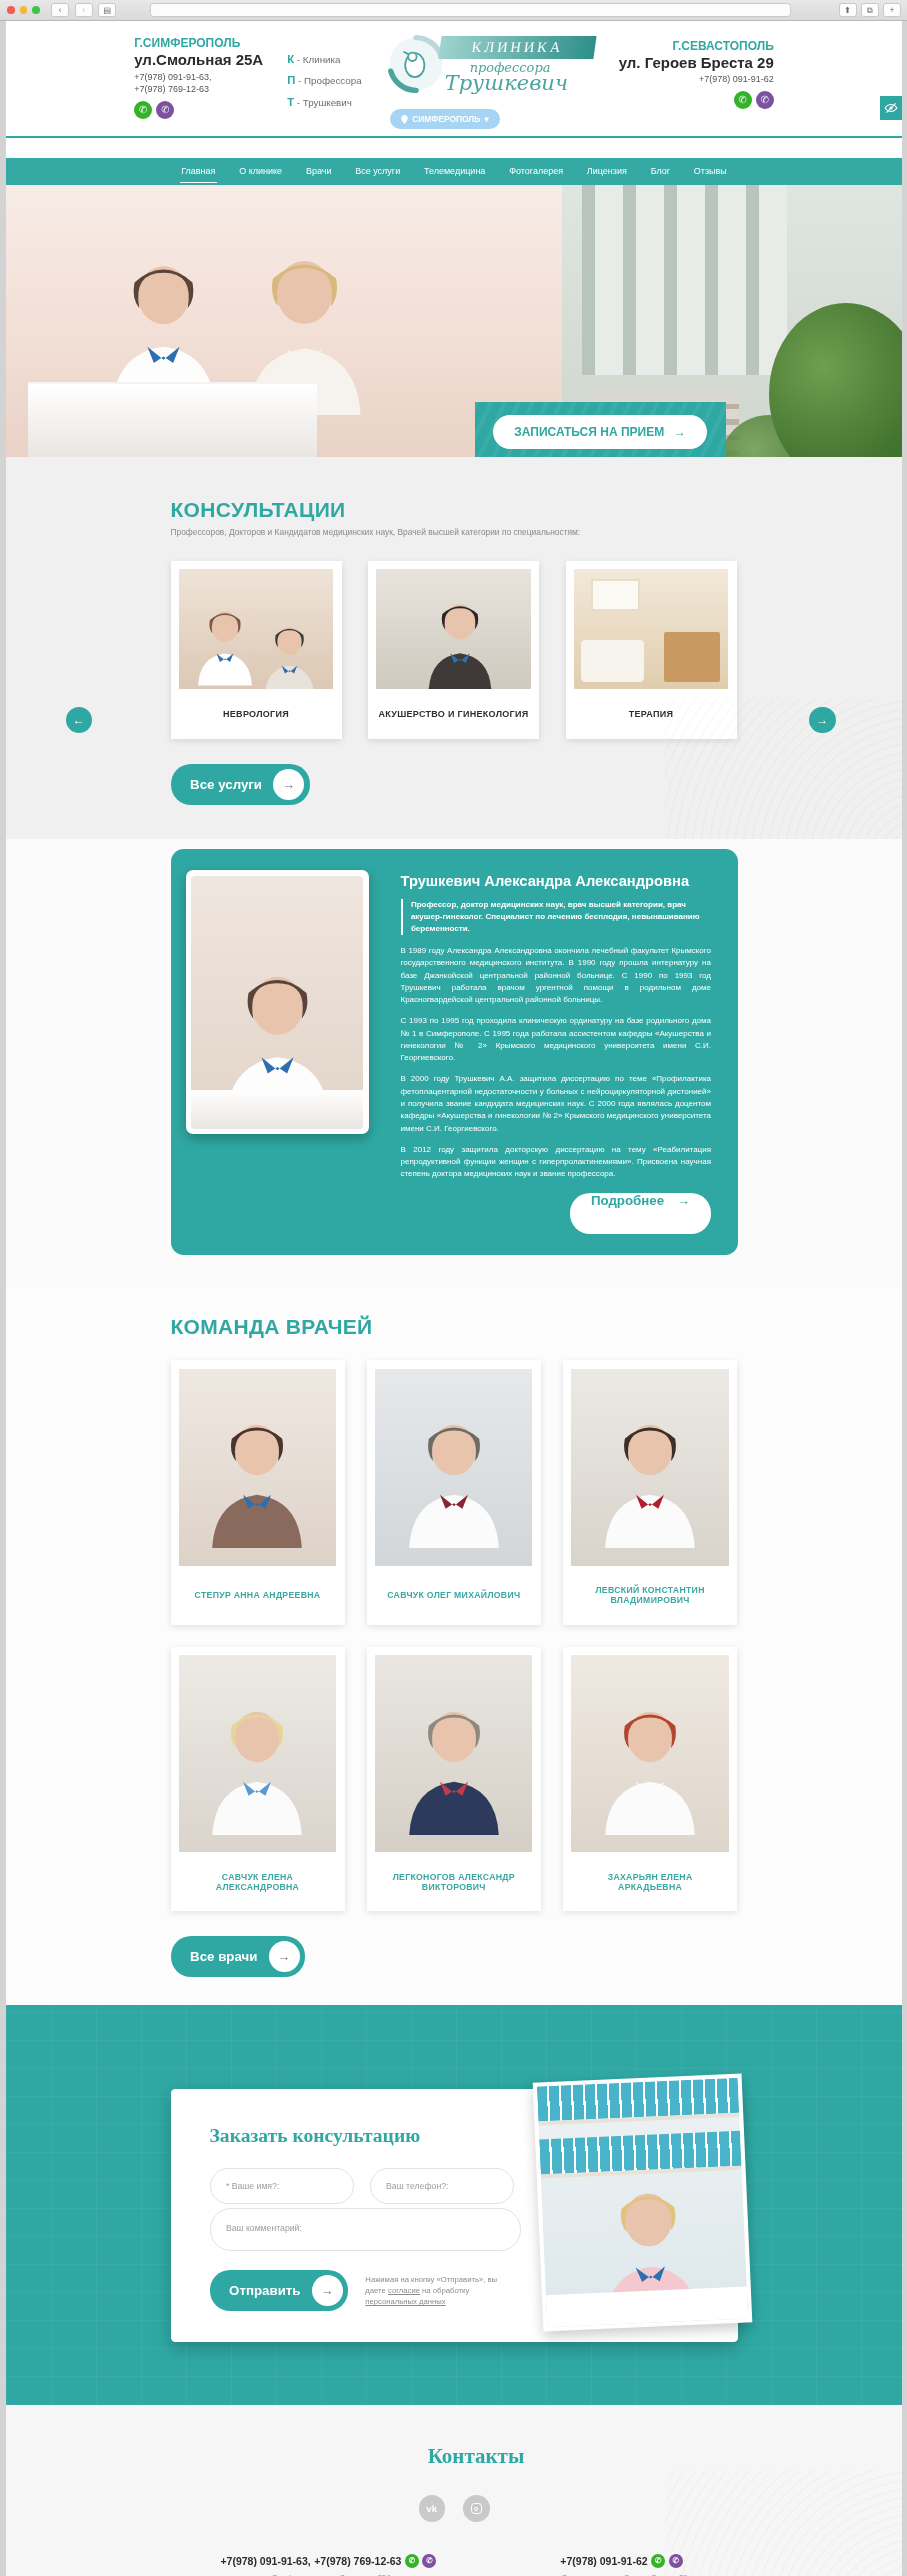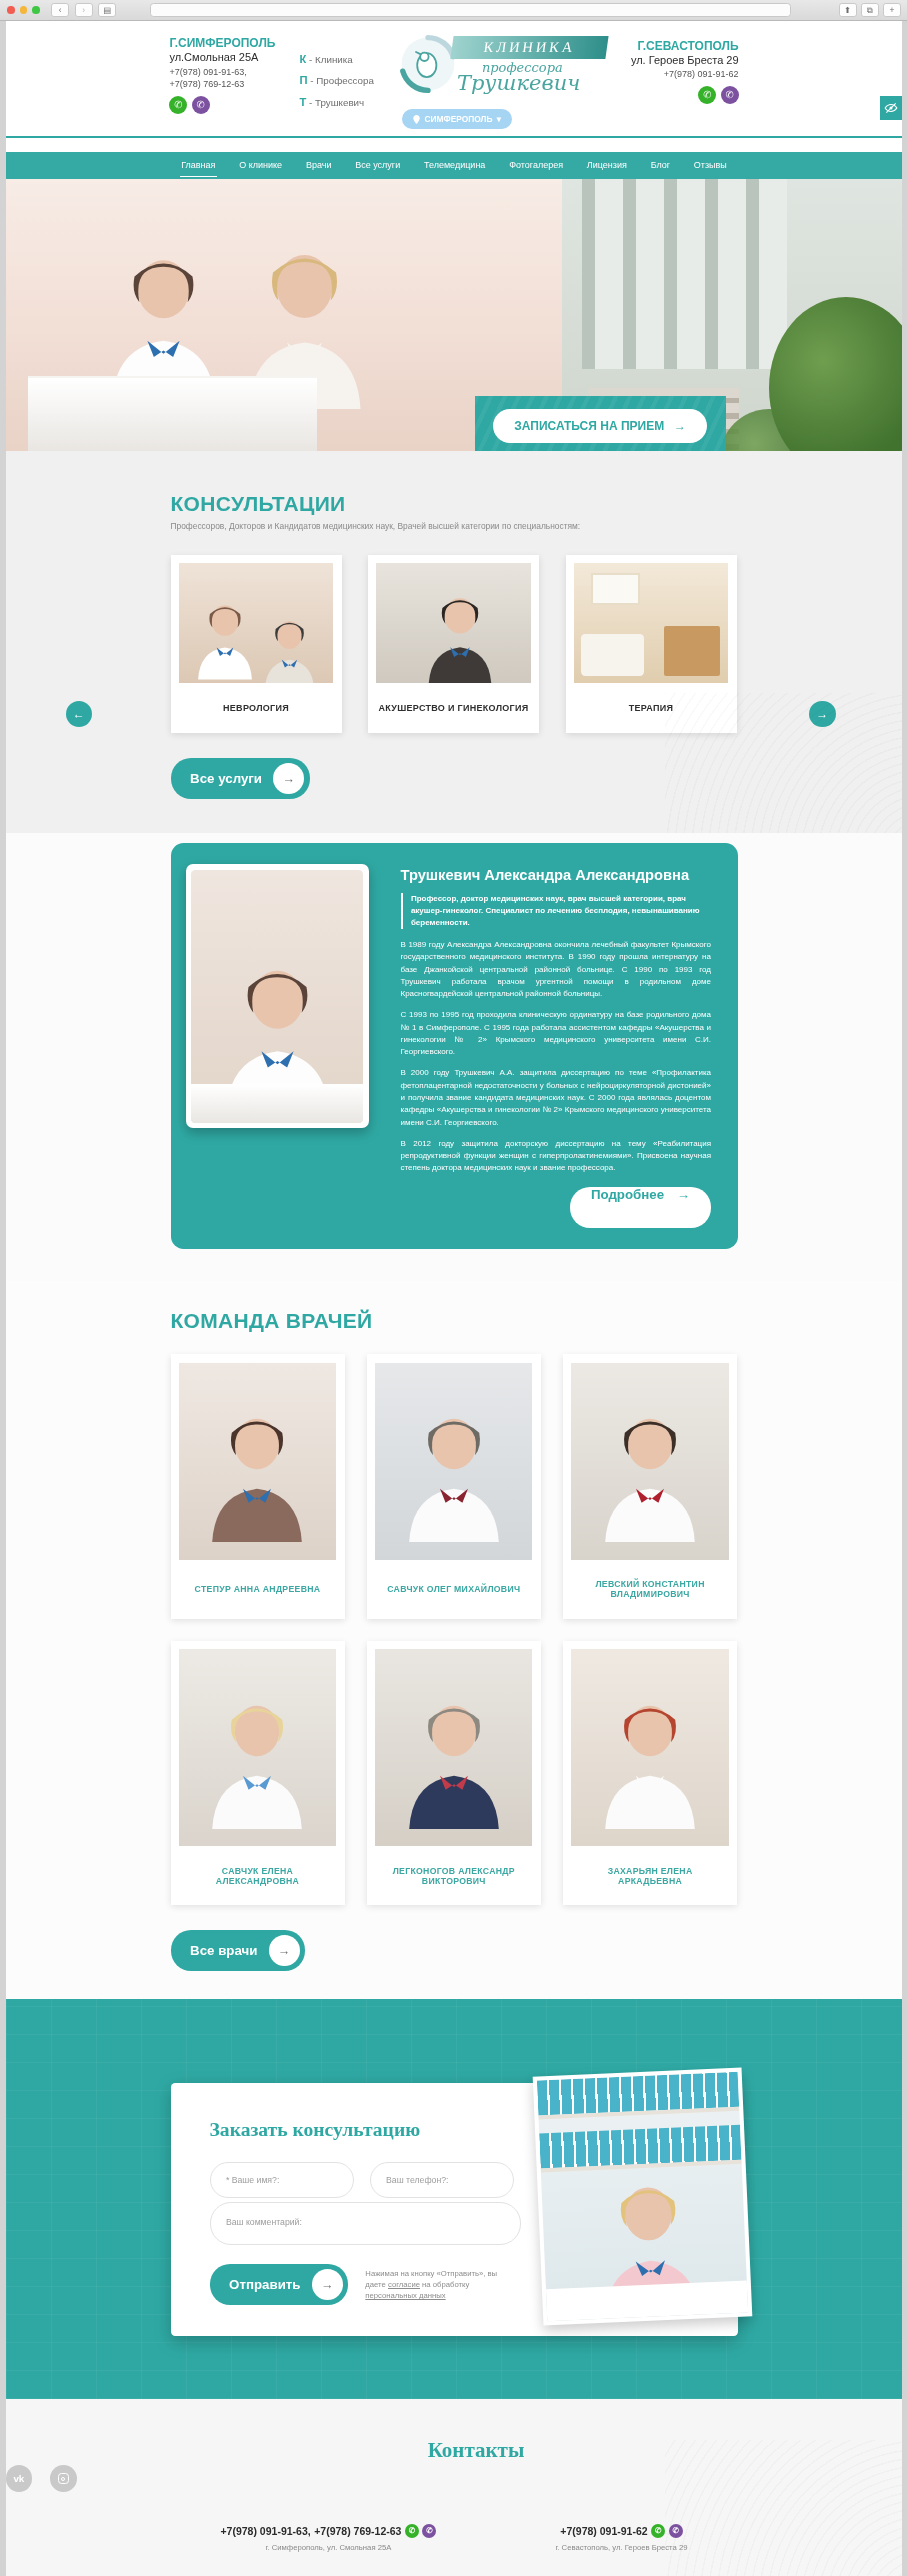--- a/index.html
+++ b/index.html
@@ -15,41 +15,41 @@
   .chrome-btn.dis { color:#b5b5b5; }
   .urlbar { flex:1; height:14px; margin:0 42px 0 28px; background:#fcfcfc; border:0.7px solid #c9c9c9; border-radius:3.5px; }
   .chrome-right { display:flex; gap:4.2px; }
 
   .page { margin:0 5.6px; background:#fff; position:relative; }
 
   
   .header { height:117px; position:relative; display:flex; justify-content:center; align-items:flex-start; padding-top:15.4px; gap:24px; border-bottom:2.1px solid #2fa8a3; }
   .hc { line-height:1.25; }
   .hc .city { color:#2fa8a3; font-weight:bold; font-size:12px; }
-  .hc .addr { color:#2b2b2b; font-weight:normal; font-size:11px; }
+  .hc .addr { color:#2b2b2b; font-weight:bold; font-size:15px; }
   .hc .phone { color:#555; font-size:9px; margin-top:1.4px; }
   .hc-right { text-align:right; margin-top:2.8px; }
   .msgr { display:flex; gap:4.2px; margin-top:5.6px; }
   .hc-right .msgr { justify-content:flex-end; }
   .mico { width:18px; height:18px; border-radius:50%; color:#fff; font-size:9.8px; display:flex; align-items:center; justify-content:center; }
   .mico.wa { background:#35b229; }
   .mico.vb { background:#7c519f; }
   .legend { margin-top:12.6px; font-size:9.8px; color:#6f6f6f; line-height:1.9; }
   .legend b { color:#2fa8a3; font-size:11.2px; }
   .logo { width:209px; position:relative; }
   .logo-mark { position:absolute; left:0; top:-2.8px; width:60px; height:60px; }
   .logo-banner { margin-left:54px; background:linear-gradient(90deg,#9fd3cf,#2e8f8a); color:#fff; font-family:"Liberation Serif",serif; font-size:14.7px; letter-spacing:2.8px; text-align:center; padding:2.8px 0; transform:skewX(-8deg); }
   .logo-script { margin-left:59px; font-family:"DejaVu Serif", serif; font-style:italic; color:#4aa49f; }
   .logo-script .l1 { font-size:13px; margin:1.4px 0 0 25px; }
   .logo-script .l2 { font-size:21px; margin-top:-4.2px; }
   .loc-pill { position:absolute; left:4.2px; top:73px; background:#a5d5f3; color:#fff; font-weight:bold; font-size:8.4px; border:none; border-radius:11.2px; padding:4.9px 11.2px; display:flex; align-items:center; gap:4.2px; cursor:pointer; }
   .a11y { position:absolute; right:0; top:75px; width:22.3px; height:24px; background:#2fa8a3; color:#fff; display:flex; align-items:center; justify-content:center; border:none; cursor:pointer; }
 
   
-  .nav { margin-top:14px; height:26.5px; background:#35aaa5; display:flex; justify-content:center; align-items:center; gap:21px; }
+  .nav { margin-top:20px; height:26.5px; background:#35aaa5; display:flex; justify-content:center; align-items:center; gap:21px; }
   .nav a { color:#fff; font-size:9px; text-decoration:none; padding:6.3px 1.4px; }
   .nav a.active { border-bottom:1.4px solid #fff; }
 
   
   .hero { height:272px; position:relative; overflow:hidden; }
   .hero-left { position:absolute; inset:0; width:62%; background:linear-gradient(180deg,#f7ece6 0%,#f2dfd6 55%,#e9d2c6 100%); }
   .desk { position:absolute; left:4%; bottom:0; width:52%; height:75px; background:linear-gradient(#ffffff,#e9e6e2); border-top:2.8px solid #f6f4f1; }
   .person { position:absolute; }
   .hero-right { position:absolute; top:0; right:0; width:38%; height:100%; background:linear-gradient(180deg,#dfe5e0,#cfd6cd); }
   .bwin { position:absolute; background:repeating-linear-gradient(90deg,#b9c4bd 0 12.6px,#e8ece9 12.6px 41px); }
@@ -102,21 +102,21 @@
   .osubmit-row { display:flex; align-items:center; gap:17px; margin-top:17px; }
   .consent { font-size:7.7px; color:#8d8d8d; width:168px; line-height:1.45; }
   .consent a { color:#8d8d8d; }
   .order-photo { position:absolute; right:-9.8px; top:-11.2px; width:209px; height:249px; background:#fff; padding:4.2px; transform:rotate(-2.5deg); box-shadow:0 5.6px 12.6px rgba(0,0,0,.2); }
   .order-photo .inner { width:100%; height:100%; overflow:hidden; position:relative; background:linear-gradient(180deg,#eef3f5,#dde7ea); }
   .shelf { position:absolute; left:0; right:0; height:39px; background:repeating-linear-gradient(90deg,#49b4c9 0 9.8px,#fff 9.8px 12px); border-bottom:4.2px solid #e8e3da; }
 
   
   .sec-contacts { background:#f6f6f6; padding:39px 0 28px; }
   .sec-contacts h2 { text-align:center; color:#2fa8a3; font-size:21px; font-family:"Liberation Serif",serif;padding-left:44px; }
-  .socials { display:flex; justify-content:flex-start; gap:18px; margin-top:2px; }
+  .socials { display:flex; justify-content:center; gap:18px; margin-top:26px; }
   .soc { width:26.5px; height:26.5px; border-radius:50%; background:#c9c9c9; color:#fff; border:none; display:flex; align-items:center; justify-content:center; font-weight:bold; font-size:9.8px; cursor:pointer; }
   .contact-cols { display:flex; justify-content:center; gap:119px; margin-top:32px; }
   .ccol { text-align:center; }
   .ccol .phones { font-weight:bold; font-size:10.5px; color:#2b2b2b; display:flex; align-items:center; gap:3.5px; justify-content:center; }
   .mico.sm { width:14px; height:14px; font-size:7.7px; }
   .ccol .addr2 { font-size:7.7px; color:#8a8a8a; margin-top:5.6px; }
 
   .wavy::after { content:""; position:absolute; right:0; bottom:0; width:237px; height:140px; background:repeating-radial-gradient(circle at 110% 120%, transparent 0 7px, rgba(0,0,0,.025) 7px 8.4px); pointer-events:none; }
 </style>
 </head>

